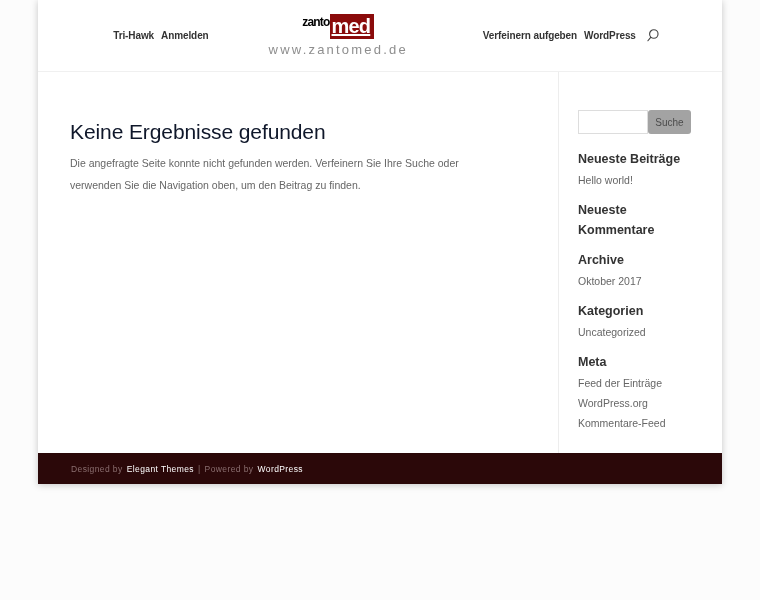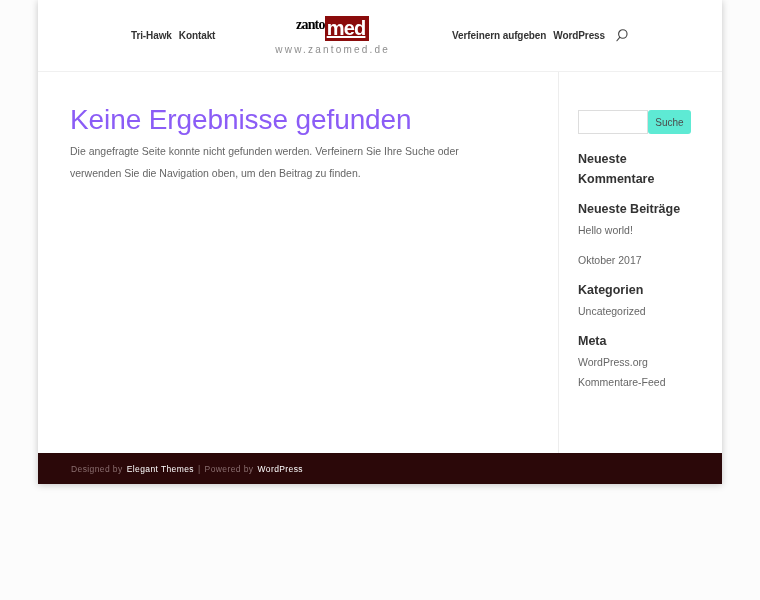--- a/index.html
+++ b/index.html
@@ -18,51 +18,51 @@
     box-shadow: 0 1px 7px rgba(0,0,0,0.22);
     display: flex; flex-direction: column;
   }
 
   
   header {
     flex: 0 0 72px;
     border-bottom: 1px solid #f0f0f0;
     display: flex; align-items: center; justify-content: center;
   }
-  .nav { display: flex; align-items: center; gap: 7px; }
+  .nav { display: flex; align-items: center; gap: 7px; margin-left: 13px; }
   .nav a {
     font-size: 10px; font-weight: bold; color: #333;
     text-decoration: none; letter-spacing: -0.1px; cursor: pointer;
   }
   .logo {
     margin: 0 62px 0 60px;
     display: flex; flex-direction: column; align-items: center;
     text-decoration: none; cursor: pointer;
   }
   .logo-row { display: flex; align-items: stretch; }
   .logo-zanto {
-    font-size: 14px; font-weight: bold; color: #000;
-    letter-spacing: -0.8px; line-height: 1; padding-top: 2px; font-family: Liberation Serif, serif;
+    font-size: 12px; font-weight: bold; color: #000;
+    letter-spacing: -0.8px; line-height: 1; padding-top: 2px;
   }
   .logo-med {
     font-size: 20px; font-weight: bold; color: #fff;
     background: #8a0b0b; letter-spacing: -0.8px; line-height: 1;
     padding: 2px 4px 3px 2px; text-decoration: underline;
   }
   .logo-tagline {
-    font-size: 10px; color: #8e8e8e; letter-spacing: 2.2px; margin-top: 3px;
+    font-size: 13px; color: #8e8e8e; letter-spacing: 2.2px; margin-top: 3px;
   }
   .search-toggle { display: inline-flex; align-items: center; cursor: pointer; margin-left: 2px; }
 
   
   .content { flex: 1 1 auto; display: flex; min-height: 0; }
   main { flex: 1 1 auto; padding: 33px 40px 0 32px; }
   h1 {
-    margin: 4px 0 9px; font-size: 28px; font-weight: 500;
-    color: #8b5cf6; letter-spacing: -0.1px; line-height: 22px;
+    margin: 16px 0 9px; font-size: 21px; font-weight: 500;
+    color: #0f172a; letter-spacing: -0.1px; line-height: 22px;
   }
   .not-found-text {
     margin: 0; font-size: 10.5px; line-height: 22px;
     color: #666; max-width: 442px;
   }
 
   
   aside {
     flex: 0 0 164px;
     border-left: 1px solid #ededed;
@@ -70,21 +70,21 @@
   }
   .searchform { display: flex; margin: 0 0 15px; }
   .searchform input {
     width: 70px; height: 24px;
     border: 1px solid #ddd; background: #fff;
     font-size: 10px; padding: 0 5px; color: #666;
     font-family: inherit; outline: none;
   }
   .searchform button {
     width: 43px; height: 24px;
-    background: #5eead4; border: none; border-radius: 3px;
+    background: #a3a3a3; border: none; border-radius: 3px;
     font-size: 10px; color: #4c4c4c; font-family: inherit; cursor: pointer;
   }
   .widget { margin-bottom: 10px; }
   .widget-title {
     font-size: 12.5px; font-weight: bold; color: #333;
     line-height: 20px; margin: 0 0 1px;
   }
   .widget ul { list-style: none; margin: 0; padding: 0; }
   .widget li a {
     font-size: 10.5px; color: #666; line-height: 19px;
@@ -102,21 +102,21 @@
   footer a { color: #ffffff; font-weight: normal; text-decoration: none; cursor: pointer; }
 </style>
 </head>
 <body>
 
 <div class="card">
 
   <header>
     <nav class="nav">
       <a>Tri-Hawk</a>
-      <a>Kontakt</a>
+      <a>Anmelden</a>
     </nav>
 
     <a class="logo">
       <span class="logo-row">
         <span class="logo-zanto">zanto</span>
         <span class="logo-med">med</span>
       </span>
       <span class="logo-tagline">www.zantomed.de</span>
     </a>
 
@@ -139,46 +139,48 @@
       <p class="not-found-text">Die angefragte Seite konnte nicht gefunden werden. Verfeinern Sie Ihre Suche oder verwenden Sie die Navigation oben, um den Beitrag zu finden.</p>
     </main>
 
     <aside>
       <form class="searchform">
         <input type="text" value="" style="">
         <button type="button">Suche</button>
       </form>
 
       <div class="widget">
-        <h4 class="widget-title">Neueste Kommentare</h4>
-      </div>
-
-      <div class="widget">
         <h4 class="widget-title">Neueste Beiträge</h4>
         <ul>
           <li><a>Hello world!</a></li>
         </ul>
       </div>
 
       <div class="widget">
+        <h4 class="widget-title">Neueste Kommentare</h4>
+      </div>
+
+      <div class="widget">
+        <h4 class="widget-title">Archive</h4>
         <ul>
           <li><a>Oktober 2017</a></li>
         </ul>
       </div>
 
       <div class="widget">
         <h4 class="widget-title">Kategorien</h4>
         <ul>
           <li><a>Uncategorized</a></li>
         </ul>
       </div>
 
       <div class="widget">
         <h4 class="widget-title">Meta</h4>
         <ul>
+          <li><a>Feed der Einträge</a></li>
           <li><a>WordPress.org</a></li>
           <li><a>Kommentare-Feed</a></li>
         </ul>
       </div>
     </aside>
 
   </div>
 
   <footer>
     <span class="muted">Designed by</span>

